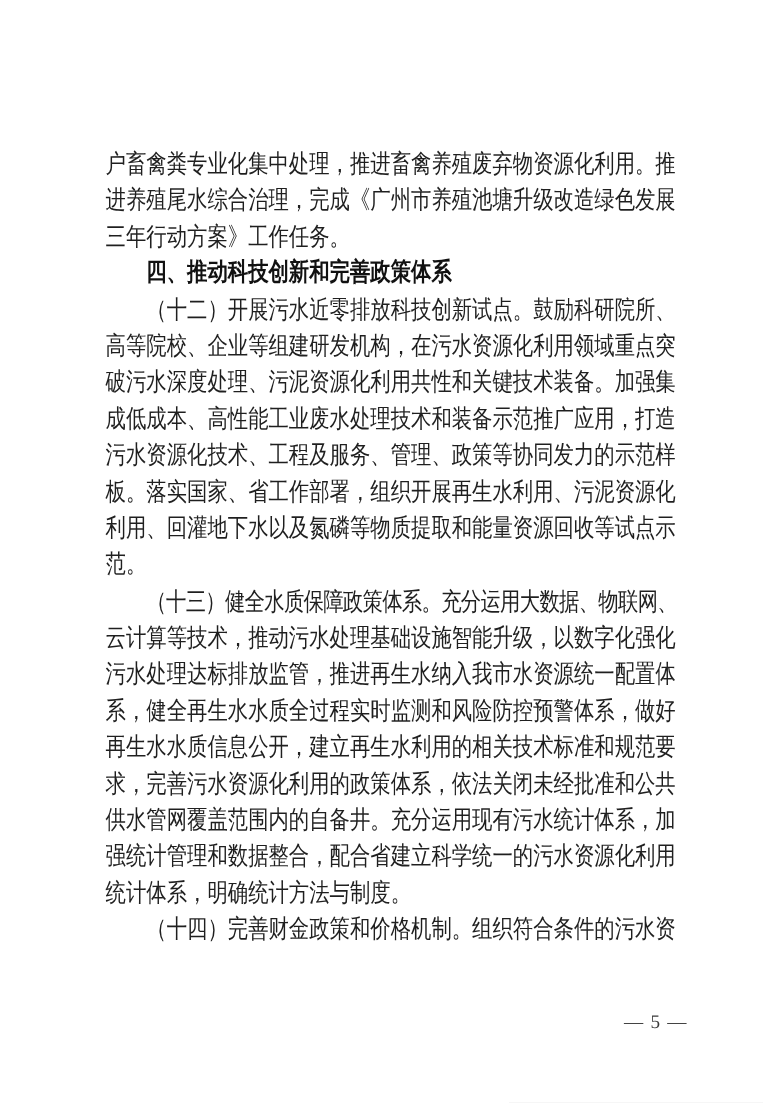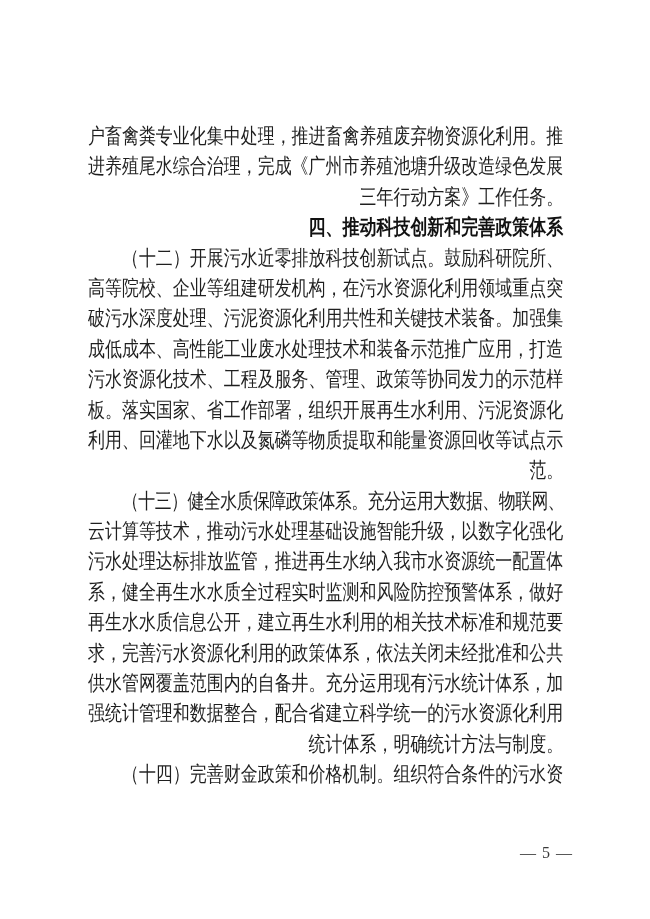--- a/index.html
+++ b/index.html
@@ -7,21 +7,20 @@
     padding: 0;
     background: #e8e8e8;
   }
   .page {
     position: relative;
     width: 650px;
     height: 919px;
     background: #ffffff;
     overflow: hidden;
     font-family: "Liberation Serif", serif;
-    text-align: right;
   }
   .text-block {
     position: absolute;
     left: 88px;
     top: 121px;
     width: 588px;
     transform: scaleX(0.808);
     transform-origin: 0 0;
   }
   .line {

